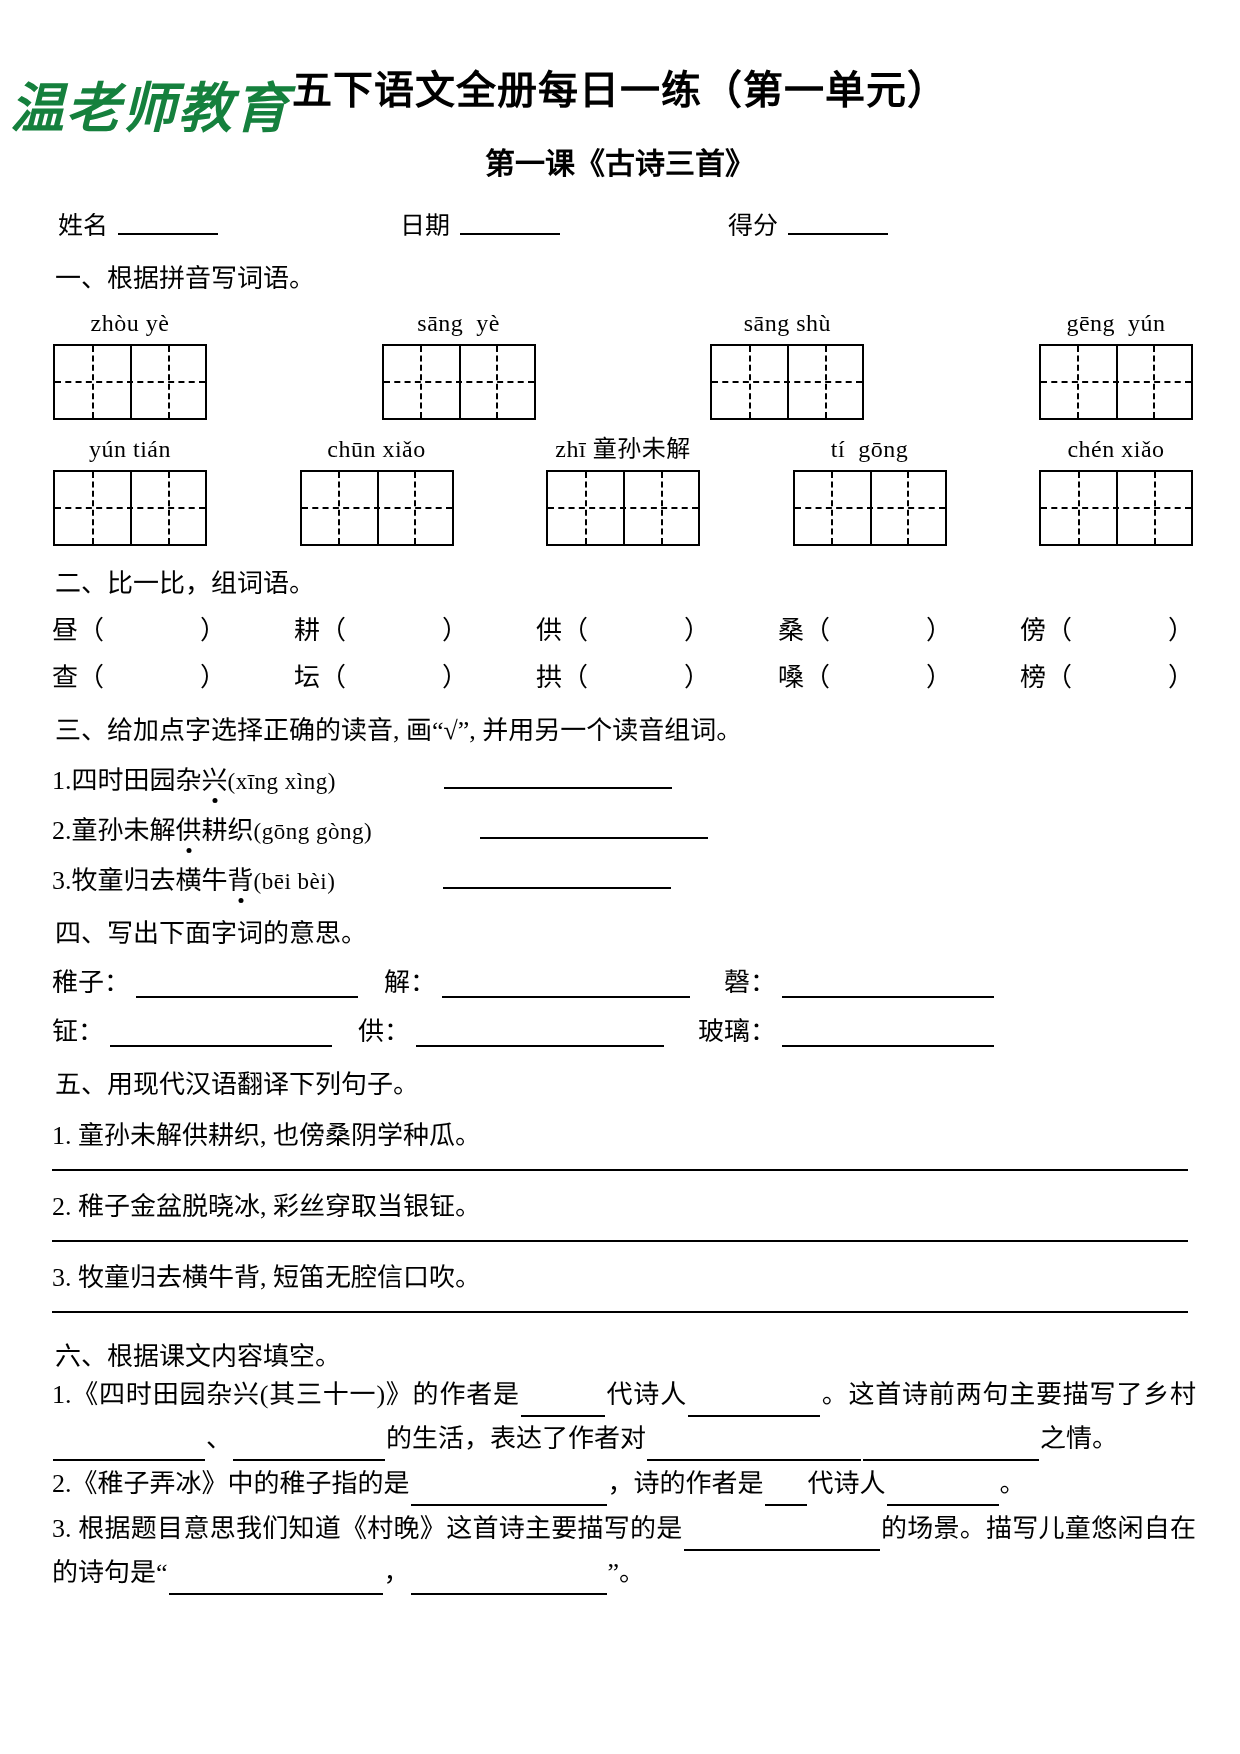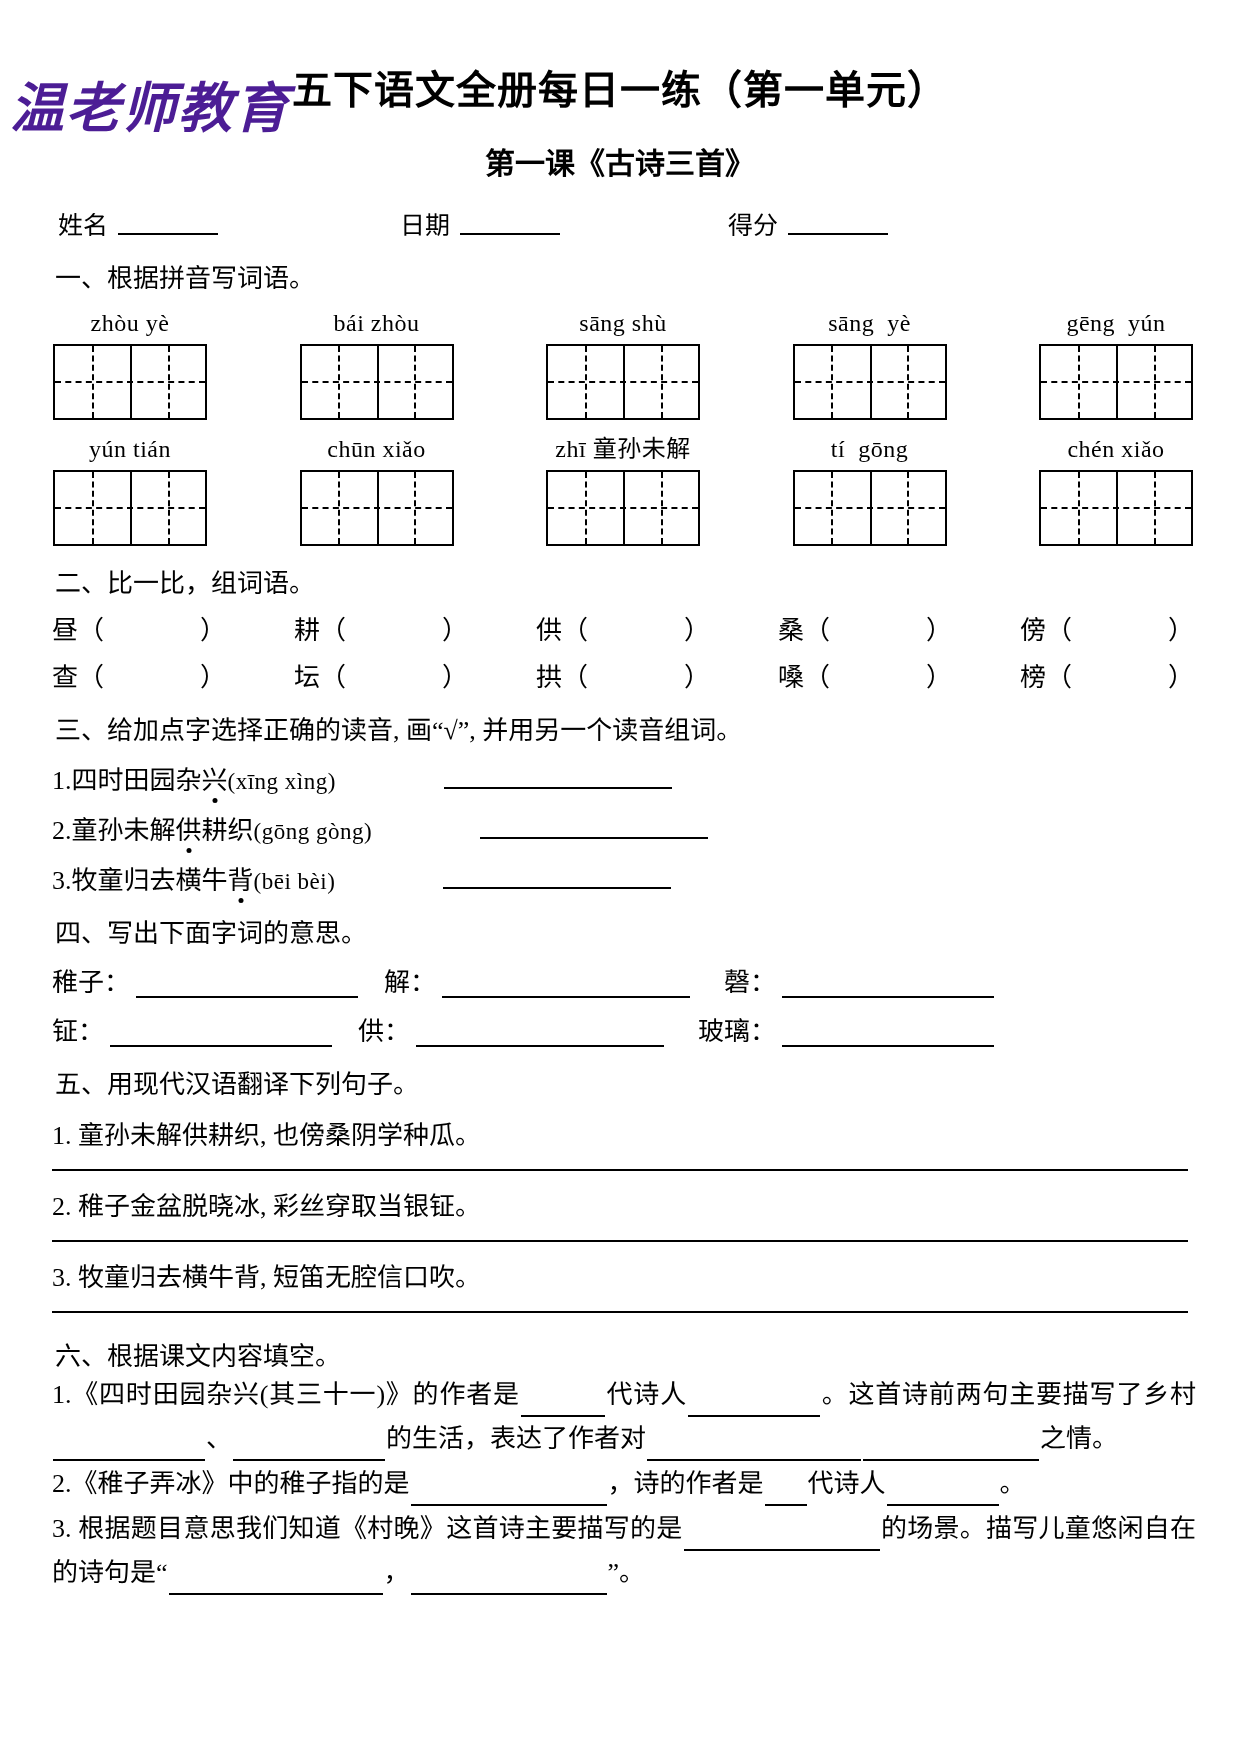--- a/index.html
+++ b/index.html
@@ -24,21 +24,21 @@
   }
 
   
   .watermark {
     position: absolute;
     top: 6px;
     left: 10px;
     font-family: "Liberation Serif", "DejaVu Serif", serif;
     font-size: 54px;
     font-style: italic;
-    color: #4c1d95;
+    color: #15803d;
     letter-spacing: 2px;
     white-space: nowrap;
     z-index: 5;
     font-weight: 600;
   }
 
   
   .title-main {
     text-align: center;
     font-size: 40px;
@@ -273,35 +273,28 @@
 
     <div class="pinyin-row">
       <div class="pinyin-cell">
         <div class="pinyin-text">zhòu yè</div>
         <div class="tzg">
             <div class="tzg-half"></div>
             <div class="tzg-half"></div>
           </div>
       </div>
       <div class="pinyin-cell">
-        <div class="pinyin-text">bái zhòu</div>
+        <div class="pinyin-text">sāng  yè</div>
         <div class="tzg">
             <div class="tzg-half"></div>
             <div class="tzg-half"></div>
           </div>
       </div>
       <div class="pinyin-cell">
         <div class="pinyin-text">sāng shù</div>
-        <div class="tzg">
-            <div class="tzg-half"></div>
-            <div class="tzg-half"></div>
-          </div>
-      </div>
-      <div class="pinyin-cell">
-        <div class="pinyin-text">sāng  yè</div>
         <div class="tzg">
             <div class="tzg-half"></div>
             <div class="tzg-half"></div>
           </div>
       </div>
       <div class="pinyin-cell">
         <div class="pinyin-text">gēng  yún</div>
         <div class="tzg">
             <div class="tzg-half"></div>
             <div class="tzg-half"></div>

